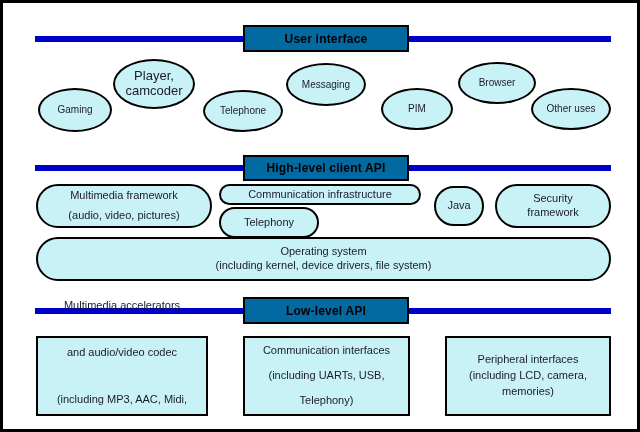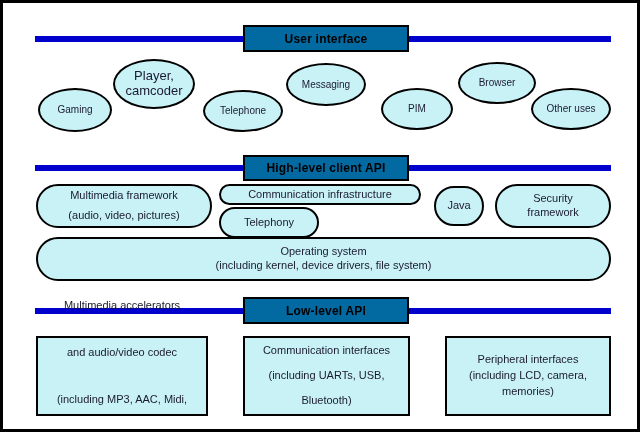--- a/index.html
+++ b/index.html
@@ -188,21 +188,21 @@
     <div class="hw-box" style="left:33px; top:333px; width:172px; height:80px;gap:31px;">
       <span class="line">Multimedia accelerators</span>
       <span class="line">and audio/video codec</span>
       <span class="line">(including MP3, AAC, Midi,</span>
       <span class="line">MPEG-4, H264)</span>
     </div>
 
     <div class="hw-box" style="left:240px; top:333px; width:167px; height:80px;gap:9px;">
       <span class="line">Communication interfaces</span>
       <span class="line">(including UARTs, USB,</span>
-      <span class="line">Bluetooth)</span>
+      <span class="line">Telephony)</span>
     </div>
 
     <div class="hw-box" style="left:442px; top:333px; width:166px; height:80px;">
       <span class="line">Peripheral interfaces</span>
       <span class="line">(including LCD, camera,</span>
       <span class="line">memories)</span>
     </div>
 
   </div>
 </div>

